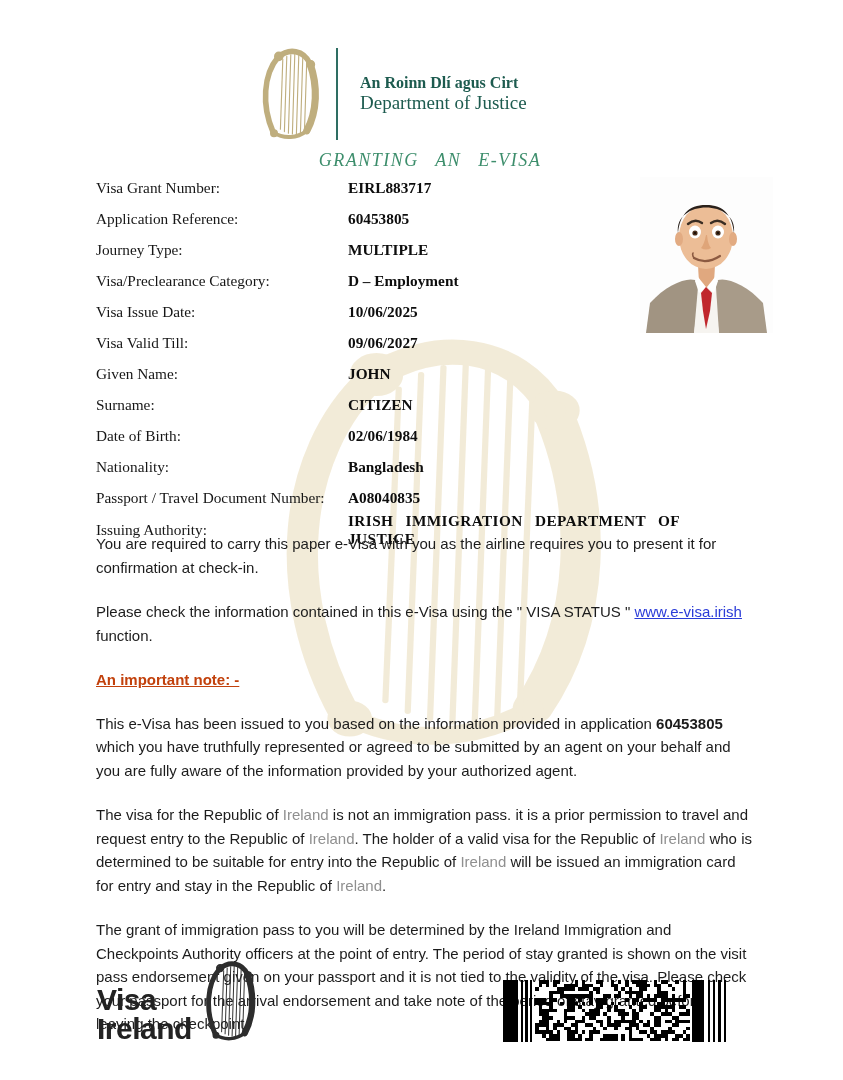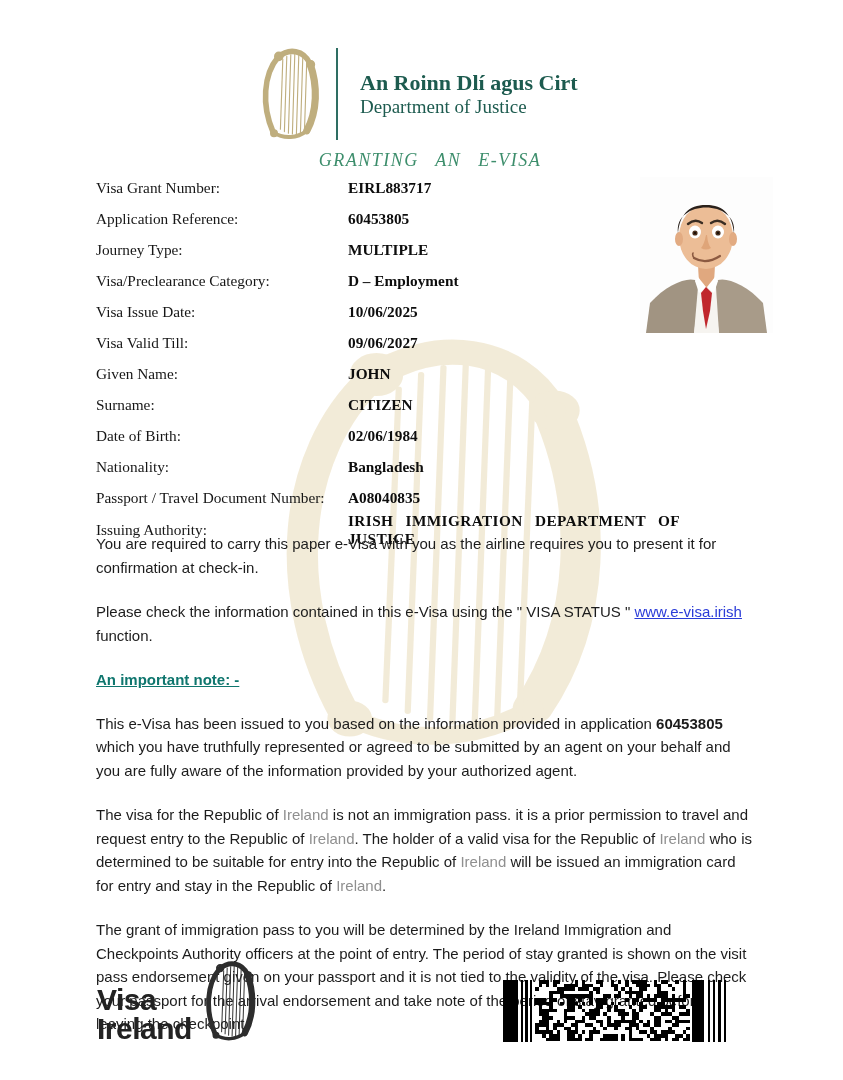--- a/index.html
+++ b/index.html
@@ -13,21 +13,21 @@
   }
 
   
   .gov-logo{
     position:absolute;left:250px;top:46px;
     display:flex;align-items:center;
   }
   .gov-harp{width:80px;height:96px;color:#bfae7e;}
   .gov-divider{width:2px;height:92px;background:#2e6e63;margin:0 22px 0 6px;}
   .gov-names{font-family:"Liberation Serif", serif;color:#1d5b4f;}
-  .gov-name-irish{font-size:22px;font-weight:bold;line-height:1.15;}
+  .gov-name-irish{font-size:16px;font-weight:bold;line-height:1.15;}
   .gov-name-english{font-size:19px;line-height:1.15;}
 
   .doc-title{
     position:absolute;left:12px;top:150px;width:836px;
     text-align:center;
     font-family:"Liberation Serif", serif;
     font-size:18px;color:#3d8e6c;
     letter-spacing:1.5px;word-spacing:11px;font-style:italic;
   }
 
@@ -56,21 +56,21 @@
     width:133px;height:156px;background:#fdfdfd;
   }
 
   
   .body-text{
     position:absolute;left:96px;top:532px;width:658px;
     font-size:15px;line-height:23.5px;color:#1c1c1c;
   }
   .body-text p{margin:0 0 21px 0;}
   .note-heading{
-    font-weight:bold;text-decoration:underline;color:#0f766e;
+    font-weight:bold;text-decoration:underline;color:#c2410c;
     margin:0 0 20px 0 !important;
   }
   .seg-link{color:#2b3cd8;text-decoration:underline;}
   .seg-bold{font-weight:bold;}
   .seg-gray{color:#8f8f8f;}
 
   
   .footer-logo{
     position:absolute;left:97px;top:958px;
     display:flex;align-items:center;

